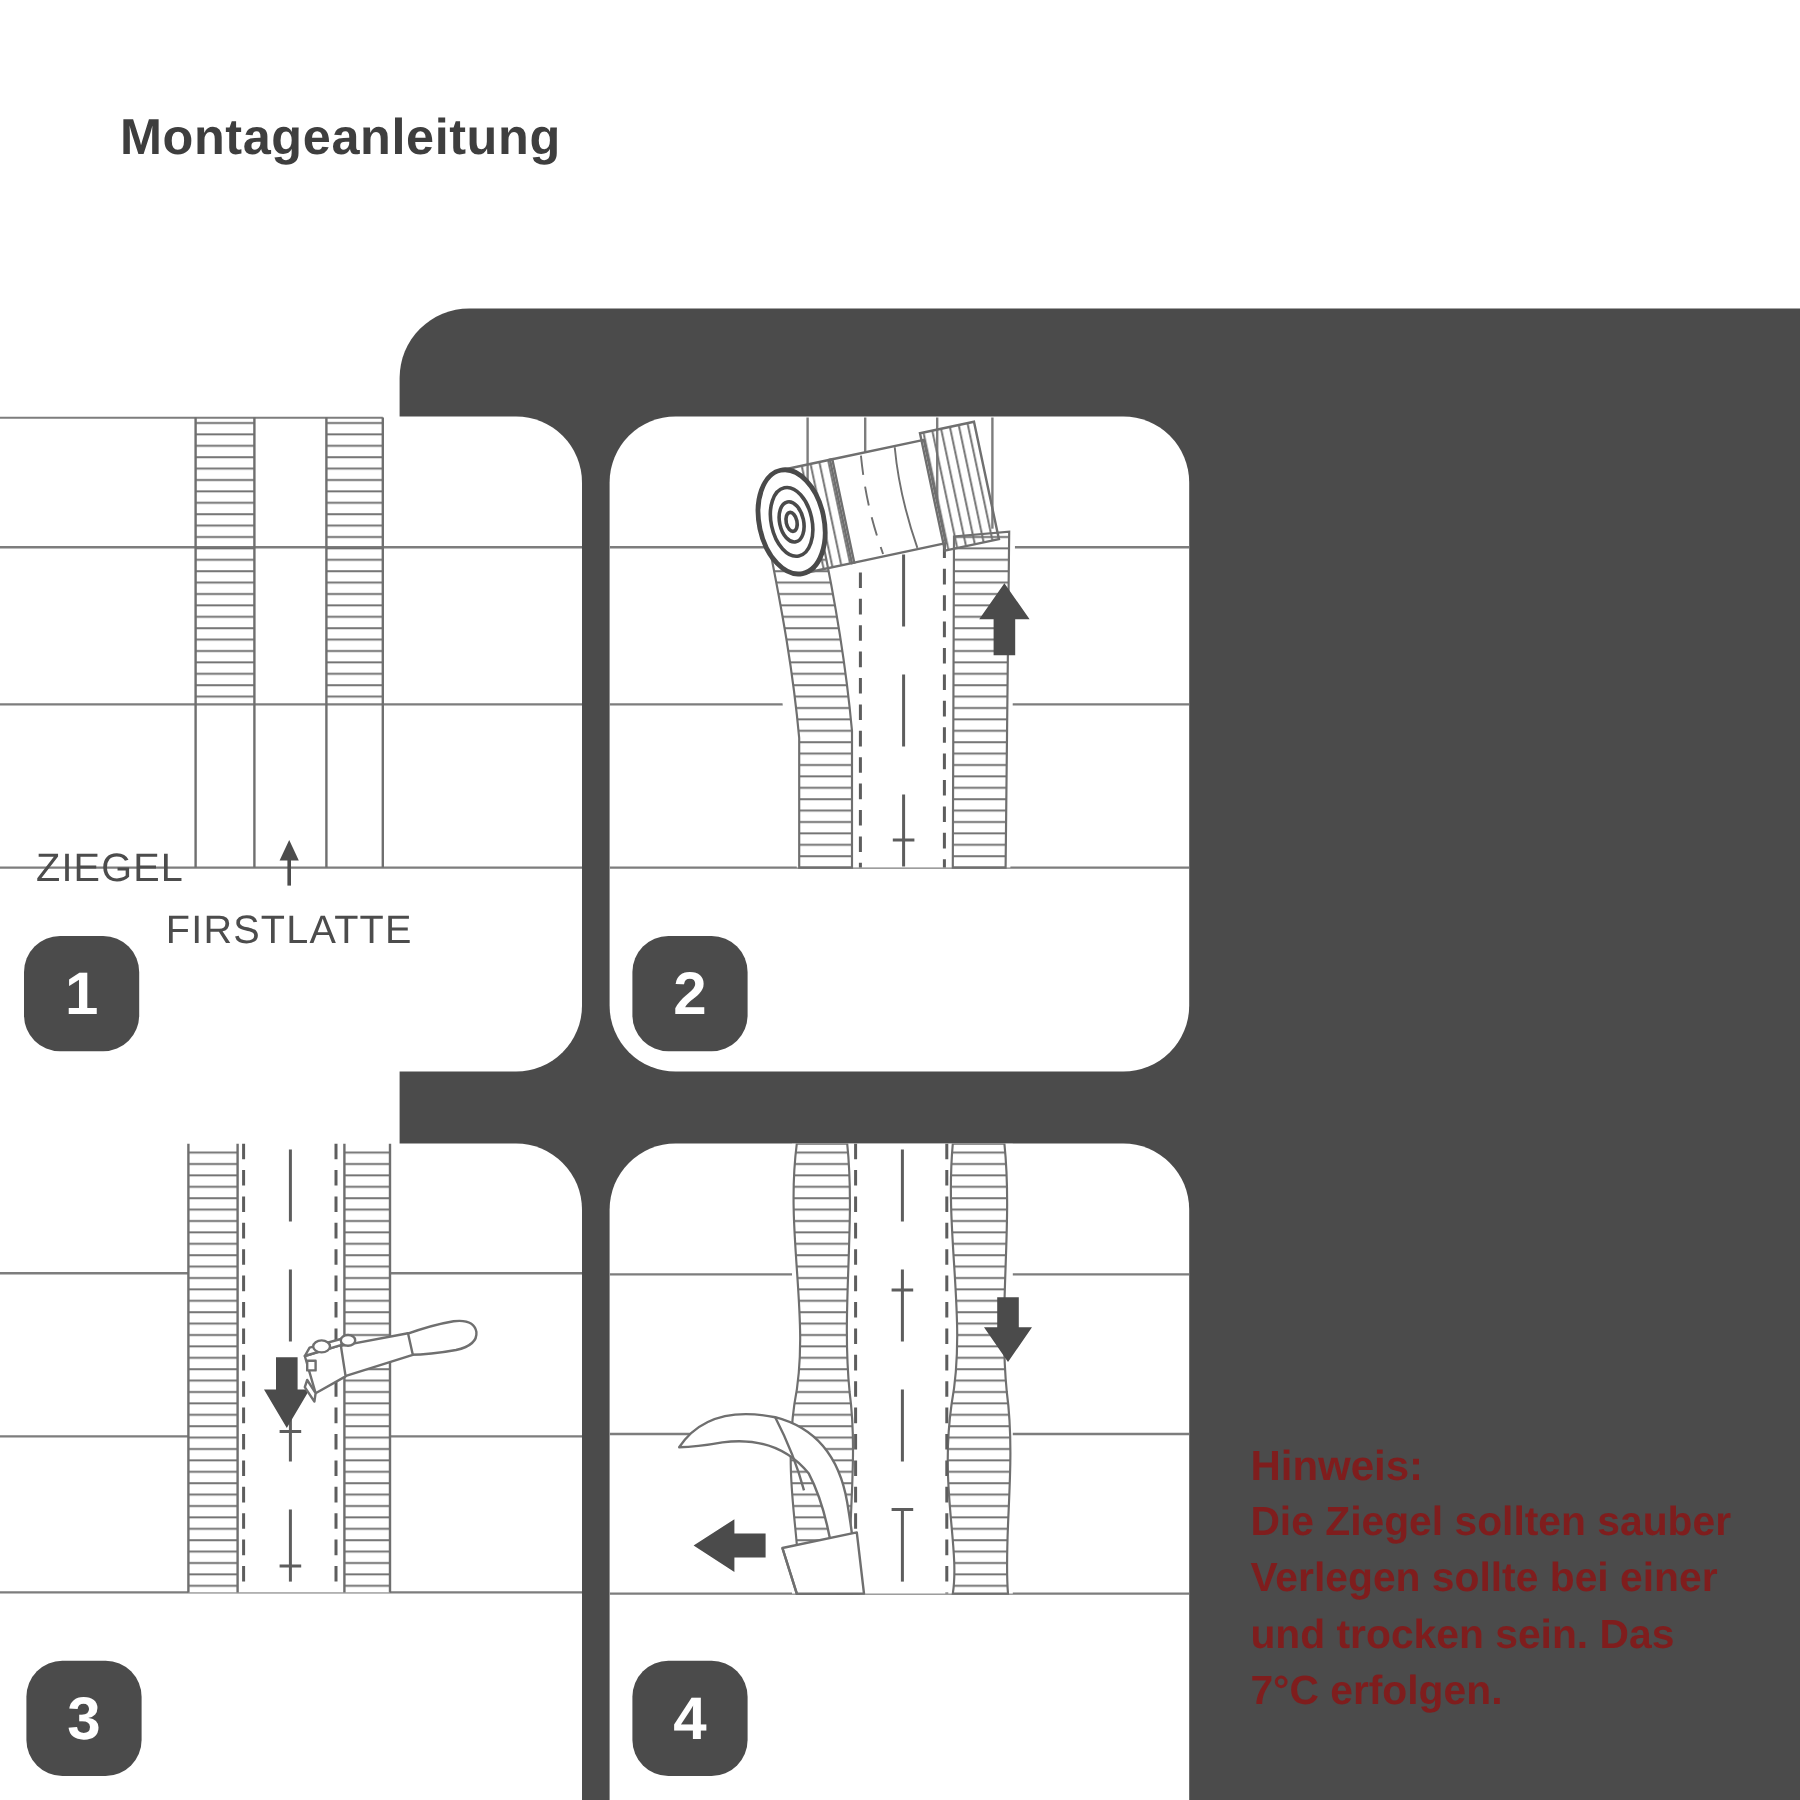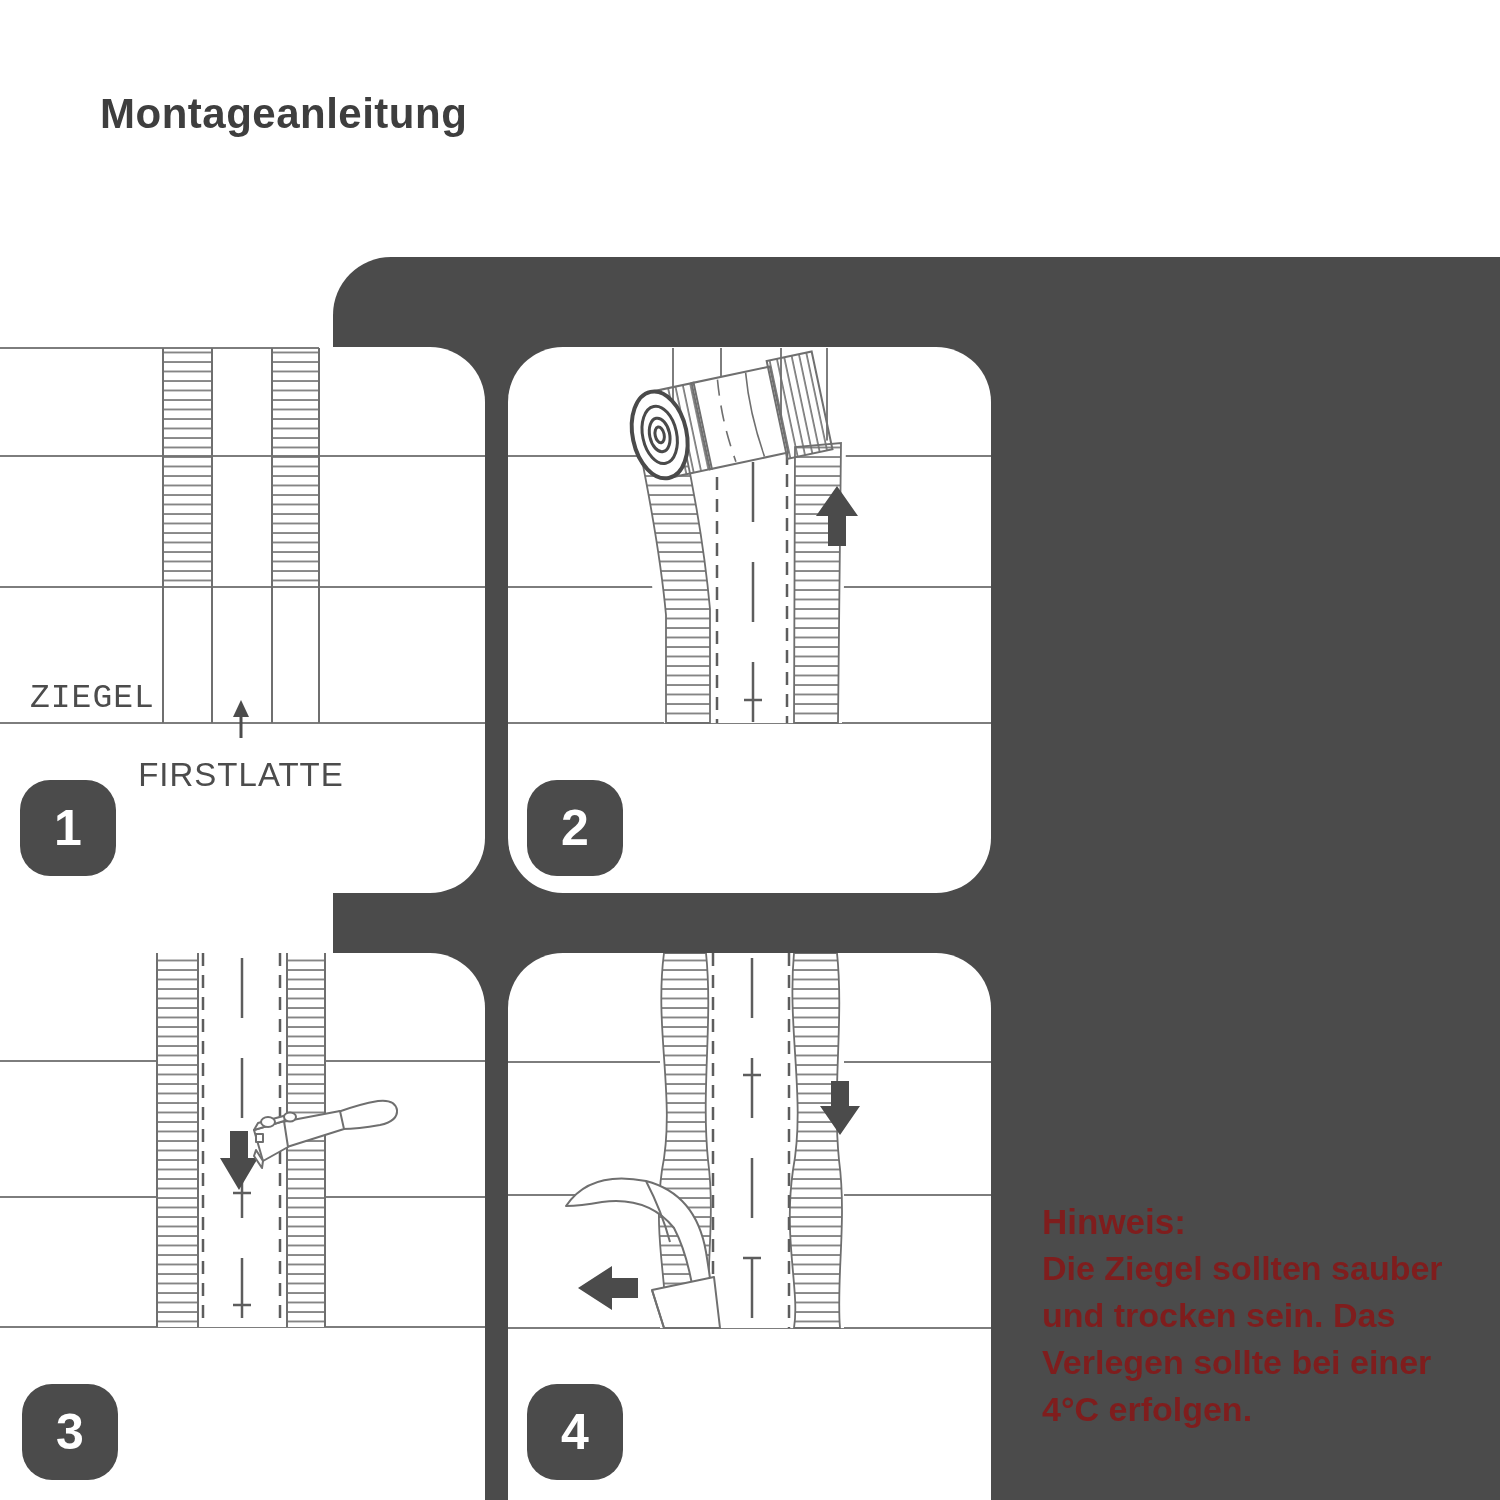--- a/index.html
+++ b/index.html
@@ -15,21 +15,21 @@
 
   .panel{position:absolute;background:#ffffff;}
   .panel-1{left:0;top:347px;width:485px;height:546px;border-radius:0 55px 55px 0;}
   .panel-2{left:508px;top:347px;width:483px;height:546px;border-radius:55px;}
   .panel-3{left:0;top:953px;width:485px;height:547px;border-radius:0 55px 0 0;}
   .panel-4{left:508px;top:953px;width:483px;height:547px;border-radius:55px 55px 0 0;}
 
   .drawings{position:absolute;left:0;top:0;width:1500px;height:1500px;z-index:3;}
 
   .label{position:absolute;z-index:4;color:#4c4c4c;font-size:33px;letter-spacing:1px;}
-  .label-ziegel{left:30px;top:680px;font-family:Liberation Mono, monospace;}
+  .label-ziegel{left:30px;top:704px;}
   .label-firstlatte{left:128px;top:736px;width:226px;text-align:center;margin-top:20px;}
 
   .badge{position:absolute;z-index:4;width:96px;height:96px;background:#4b4b4b;
          border-radius:30px;display:flex;align-items:center;justify-content:center;
          color:#ffffff;font-size:50px;font-weight:700;}
   .badge-1{left:20px;top:780px;}
   .badge-2{left:527px;top:780px;}
   .badge-3{left:22px;top:1384px;}
   .badge-4{left:527px;top:1384px;}
 
@@ -188,18 +188,18 @@
   <div class="badge badge-3">
     <span>3</span>
   </div>
   <div class="badge badge-4">
     <span>4</span>
   </div>
 
   <div class="note">
     <div class="note-heading">Hinweis:</div>
     <span class="note-line">Die Ziegel sollten sauber</span>
+    <span class="note-line">Verlegen sollte bei einer</span>
     <span class="note-line">und trocken sein. Das</span>
-    <span class="note-line">Verlegen sollte bei einer</span>
-    <span class="note-line">4°C erfolgen.</span>
+    <span class="note-line">7°C erfolgen.</span>
   </div>
 
 </div>
 
 </body></html>

